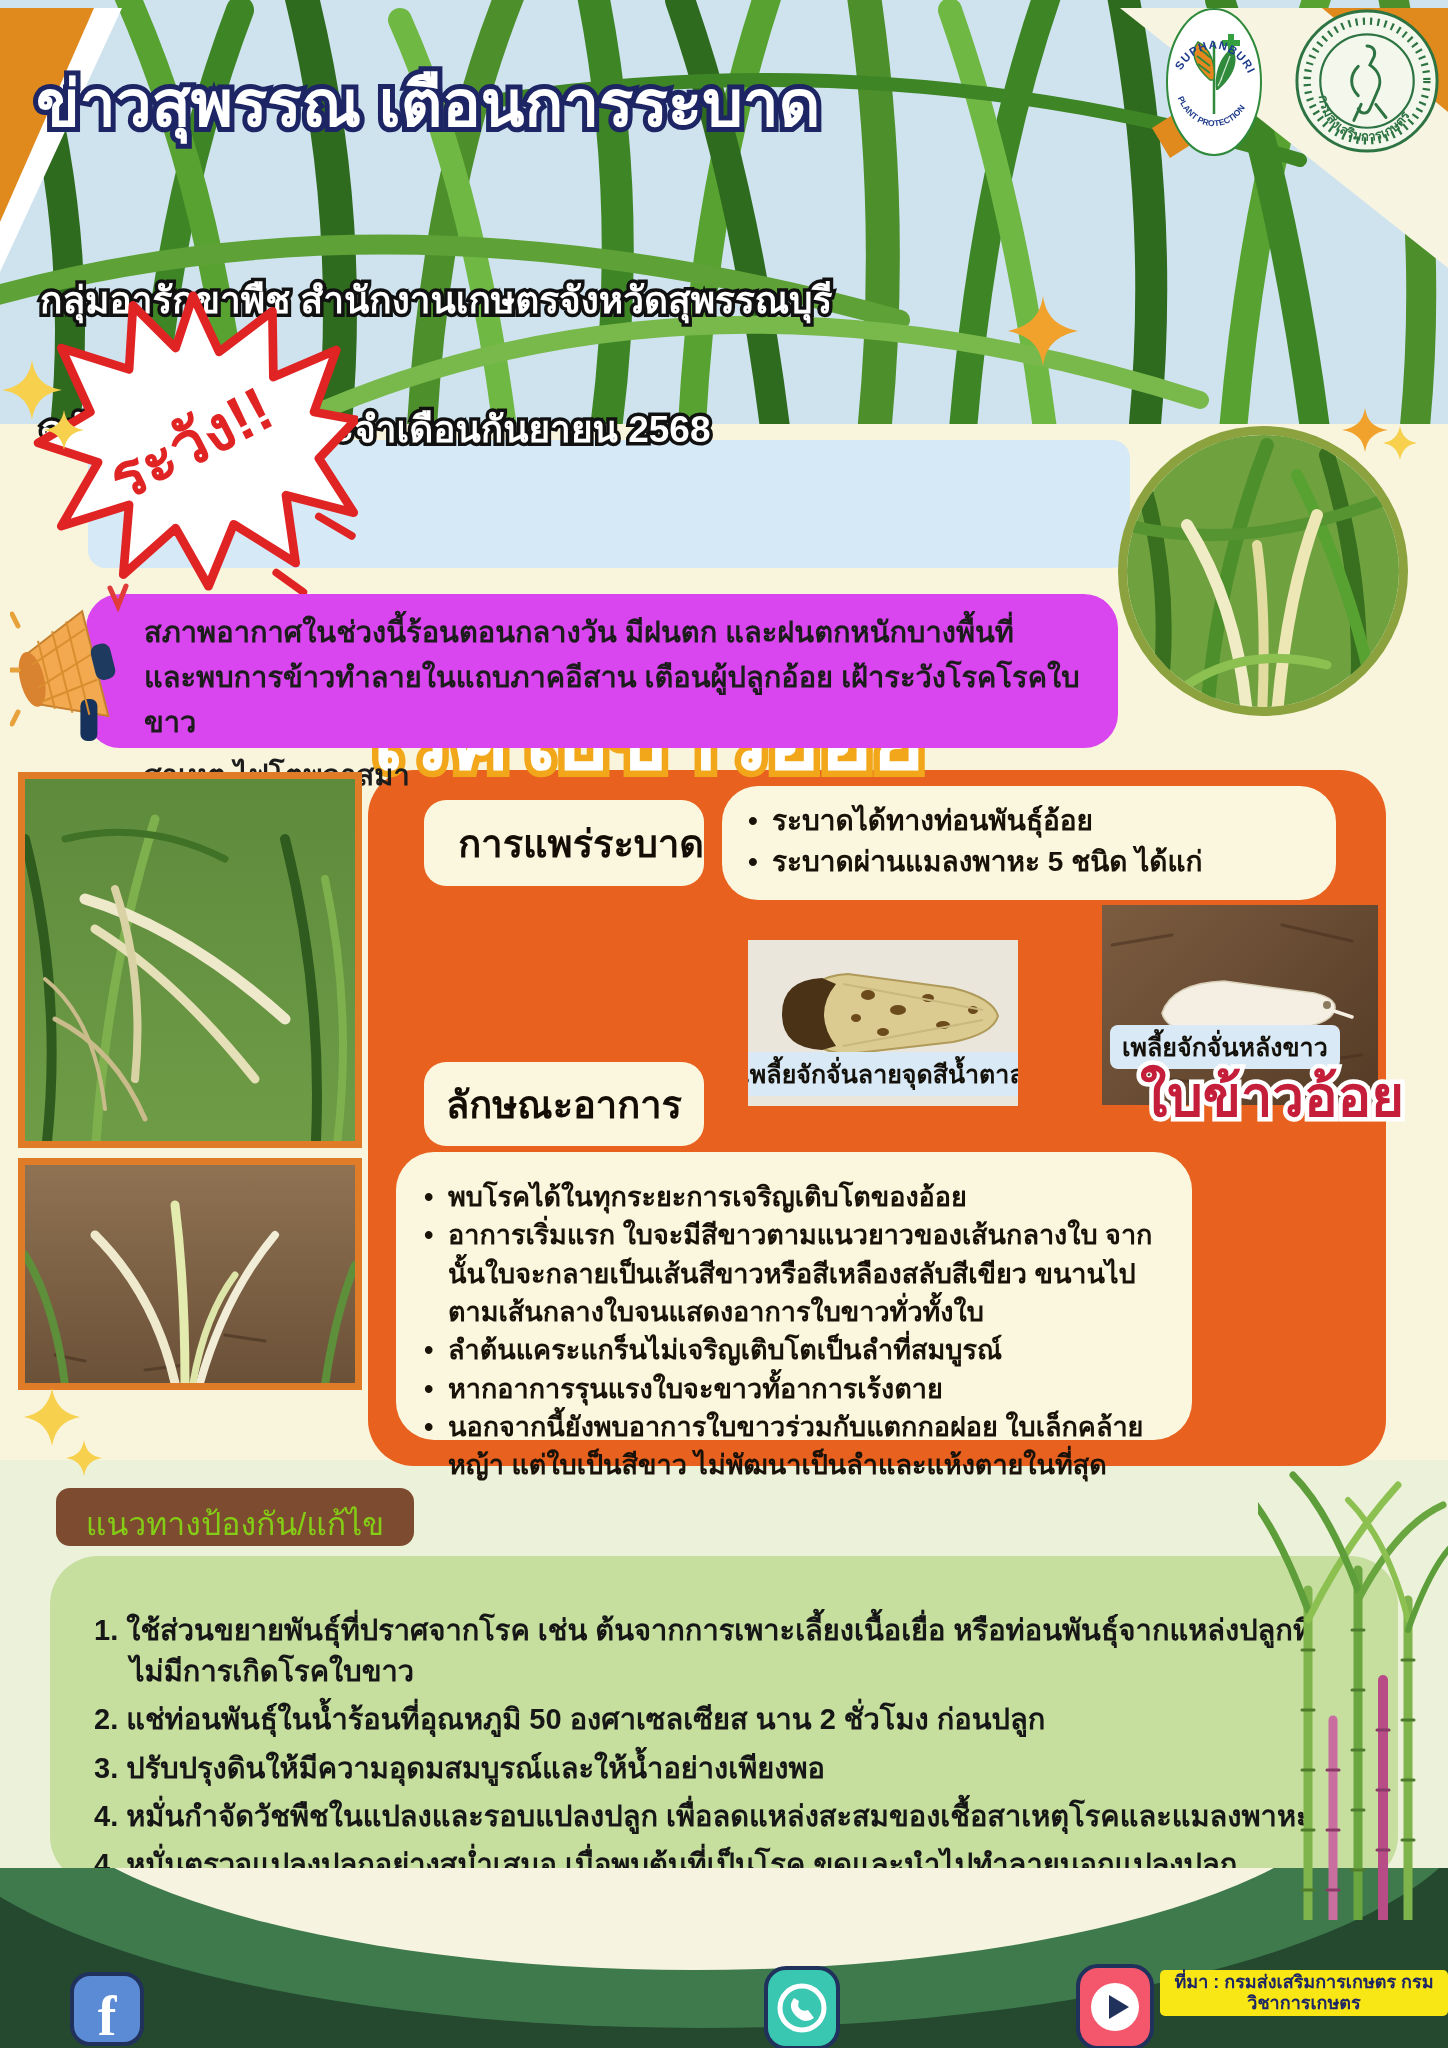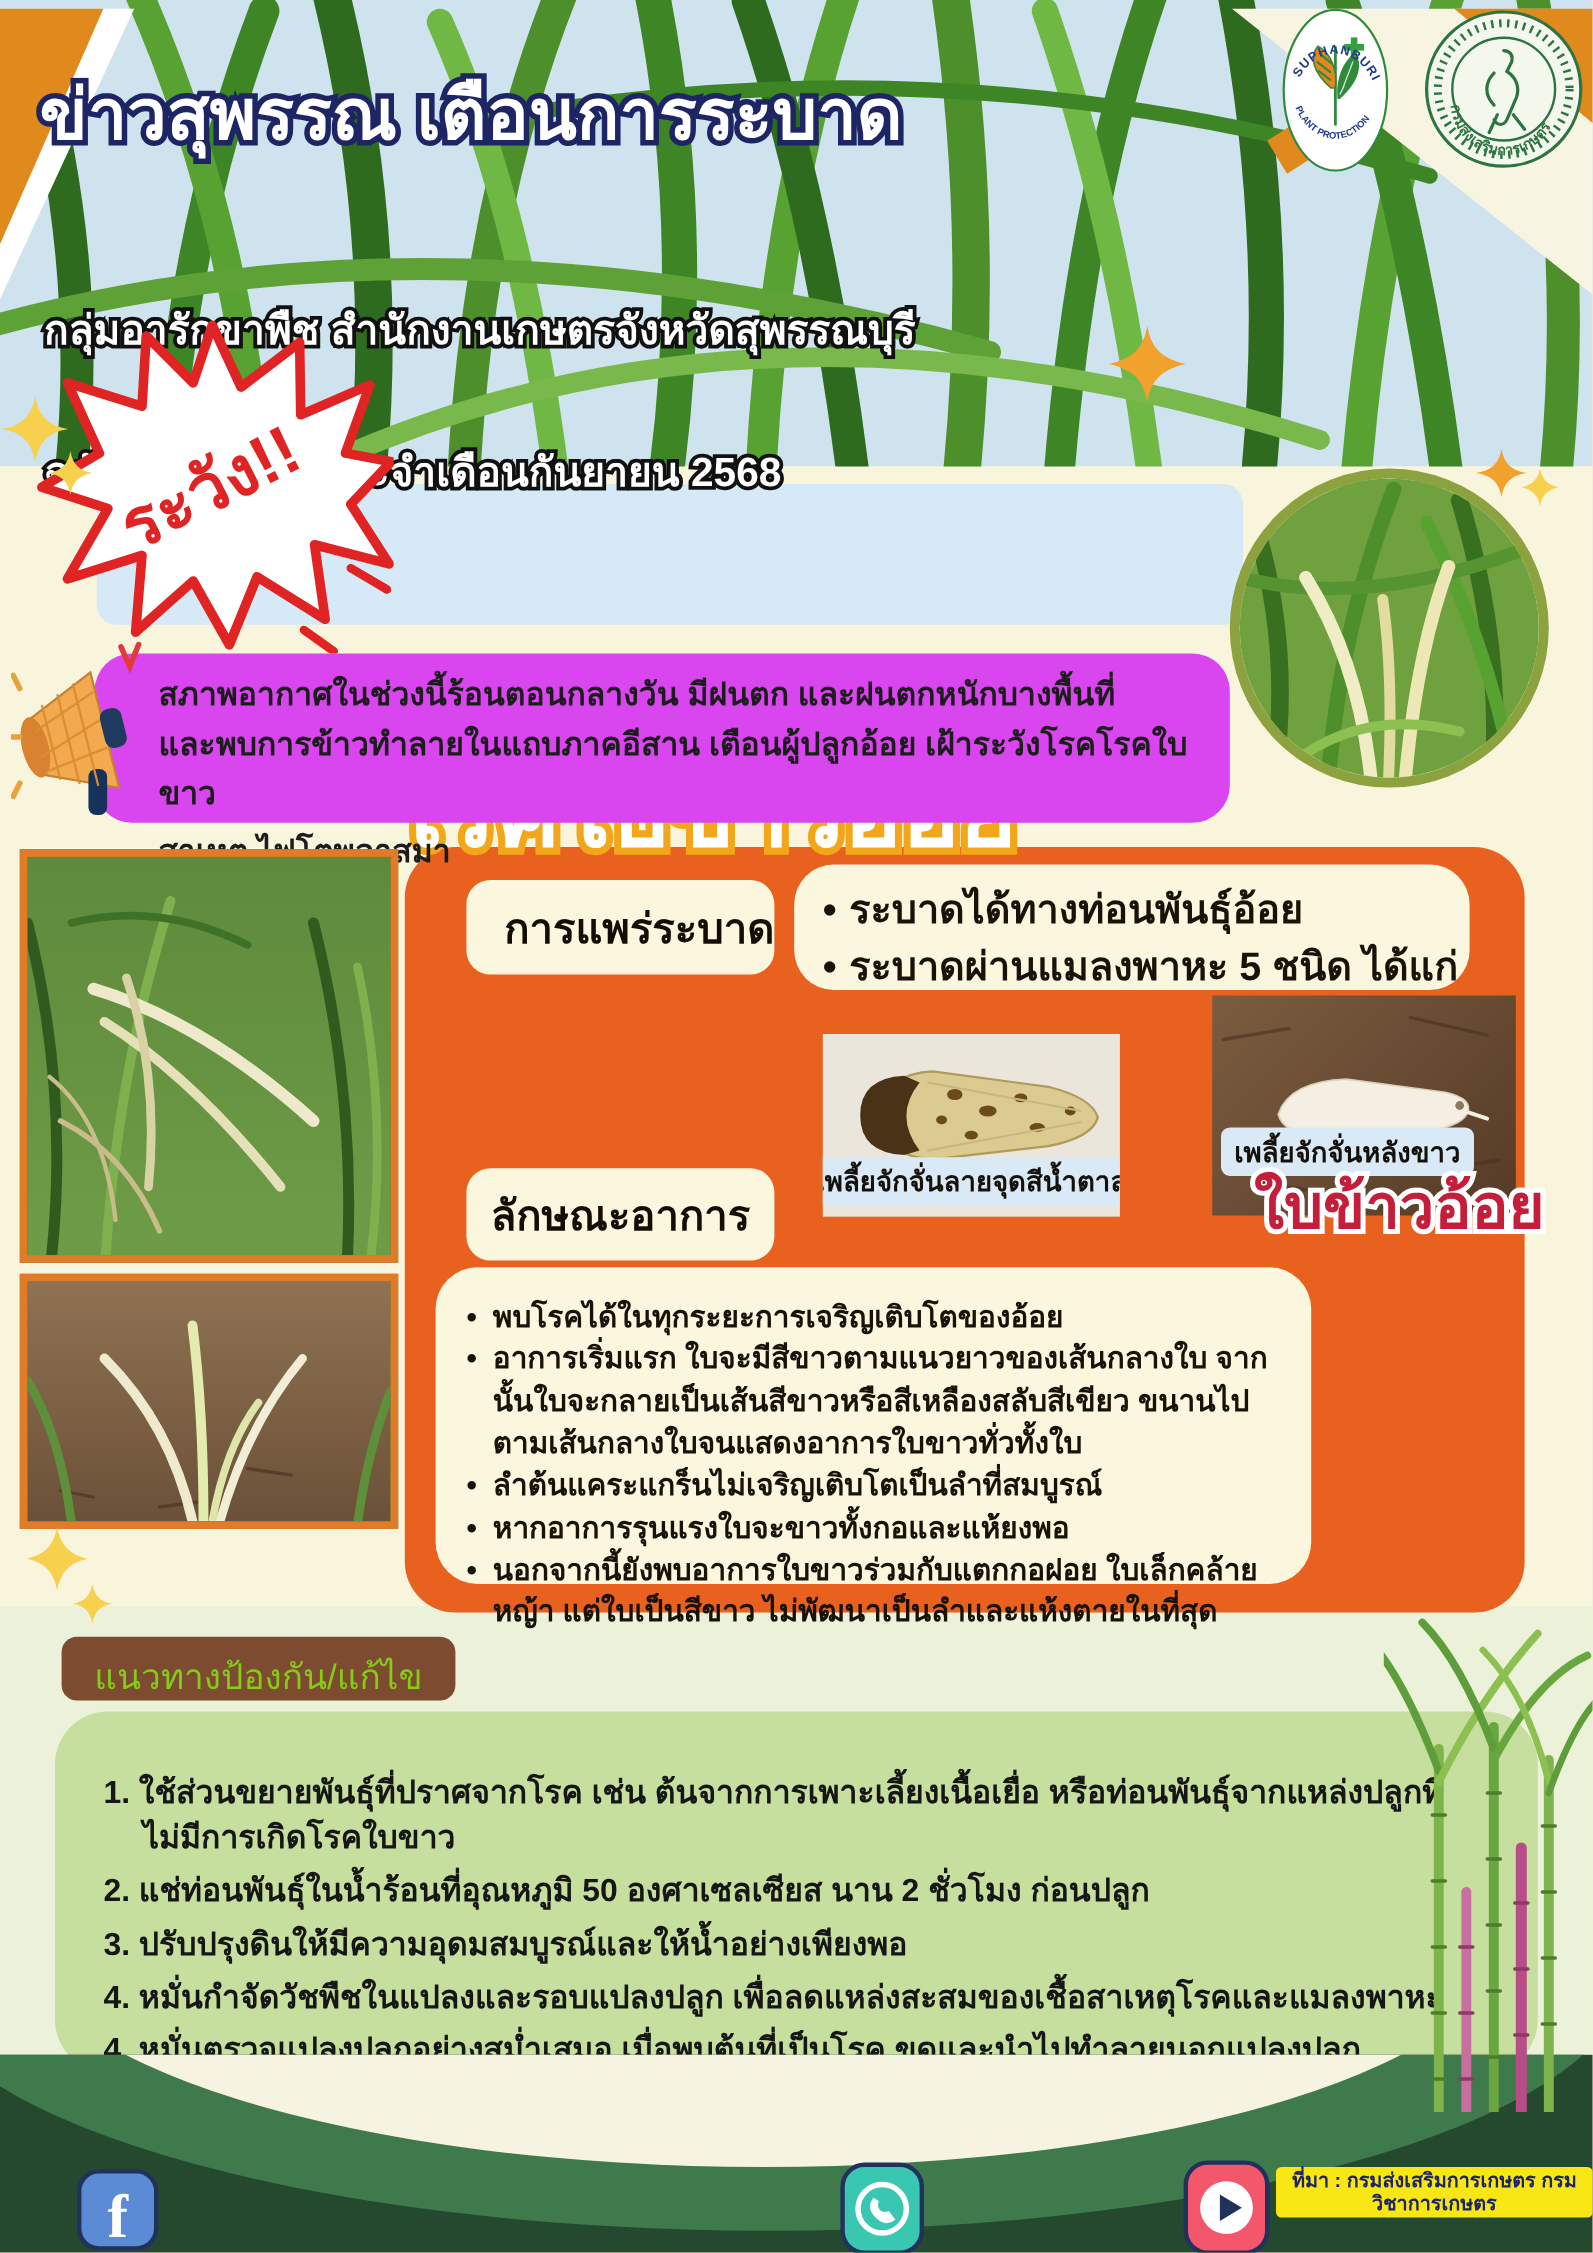--- a/index.html
+++ b/index.html
@@ -242,21 +242,21 @@
     </svg>
   </div>
 
   <div class="abs" style="left:368px;top:770px;width:1018px;height:696px;background:#E8611F;border-radius:46px;z-index:1;"></div>
 
   <div class="abs cream-box" style="left:424px;top:800px;width:280px;height:86px;display:flex;align-items:center;justify-content:flex-end;z-index:2;">
     <span style="font-size:38px;font-weight:bold;color:#140D05;">การแพร่ระบาด</span>
   </div>
 
   <div class="abs cream-box" style="left:722px;top:786px;width:614px;height:114px;border-radius:36px;padding:15px 10px 0 20px;z-index:2;">
-    <ul class="bullet-list" style="font-size:36px;line-height:1.45;">
+    <ul class="bullet-list" style="font-size:28px;line-height:1.45;">
       <li>ระบาดได้ทางท่อนพันธุ์อ้อย</li>
       <li>ระบาดผ่านแมลงพาหะ 5 ชนิด ได้แก่</li>
     </ul>
   </div>
 
   <div class="abs" style="left:748px;top:940px;width:270px;height:166px;background:#EAE6DC;z-index:2;overflow:hidden;">
     <svg width="270" height="166" viewBox="0 0 270 166">
       <rect width="270" height="166" fill="#EAE6DC"></rect>
       <path d="M52,70 Q58,36 100,34 L205,48 Q245,58 250,76 Q245,94 205,102 L100,114 Q58,112 52,78 Z" fill="#DCCB90" stroke="#B09A5A" stroke-width="2"></path>
       <path d="M34,74 Q34,40 74,38 L88,44 Q64,74 88,106 L74,110 Q34,108 34,74 Z" fill="#4A3217"></path>
@@ -297,21 +297,21 @@
 
   <div class="abs cream-box" style="left:424px;top:1062px;width:280px;height:84px;display:flex;align-items:center;justify-content:center;z-index:3;">
     <span style="font-size:38px;font-weight:bold;color:#140D05;">ลักษณะอาการ</span>
   </div>
 
   <div class="abs cream-box" style="left:396px;top:1152px;width:796px;height:288px;border-radius:38px;padding:26px 30px 0 22px;z-index:2;">
     <ul class="bullet-list" style="font-size:27px;line-height:1.42;">
       <li>พบโรคได้ในทุกระยะการเจริญเติบโตของอ้อย</li>
       <li>อาการเริ่มแรก ใบจะมีสีขาวตามแนวยาวของเส้นกลางใบ จากนั้นใบจะกลายเป็นเส้นสีขาวหรือสีเหลืองสลับสีเขียว  ขนานไปตามเส้นกลางใบจนแสดงอาการใบขาวทั่วทั้งใบ</li>
       <li>ลำต้นแคระแกร็นไม่เจริญเติบโตเป็นลำที่สมบูรณ์</li>
-      <li>หากอาการรุนแรงใบจะขาวทั้งกอและแห้ยงพอ</li>
+      <li>หากอาการรุนแรงใบจะขาวทั้อาการเร้งตาย</li>
       <li>นอกจากนี้ยังพบอาการใบขาวร่วมกับแตกกอฝอย ใบเล็กคล้ายหญ้า แต่ใบเป็นสีขาว ไม่พัฒนาเป็นลำและแห้งตายในที่สุด</li>
     </ul>
   </div>
 
   <div class="abs" style="left:0;top:1460px;width:1448px;height:588px;background:#ECF1D9;"></div>
 
   <div class="abs" style="left:56px;top:1488px;width:358px;height:58px;background:#7D4B2F;border-radius:14px;display:flex;align-items:center;justify-content:center;z-index:2;">
     <span style="font-size:32px;font-weight:normal;color:#84cc16;margin-top:12px;">แนวทางป้องกัน/แก้ไข</span>
   </div>
 

